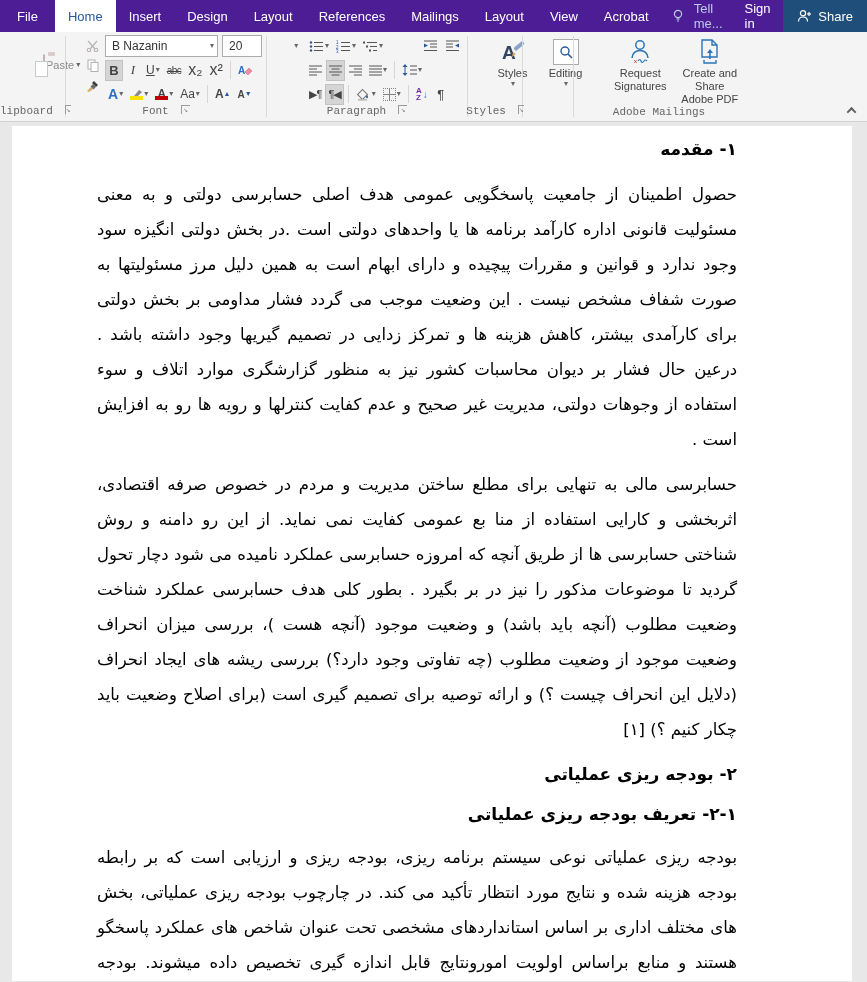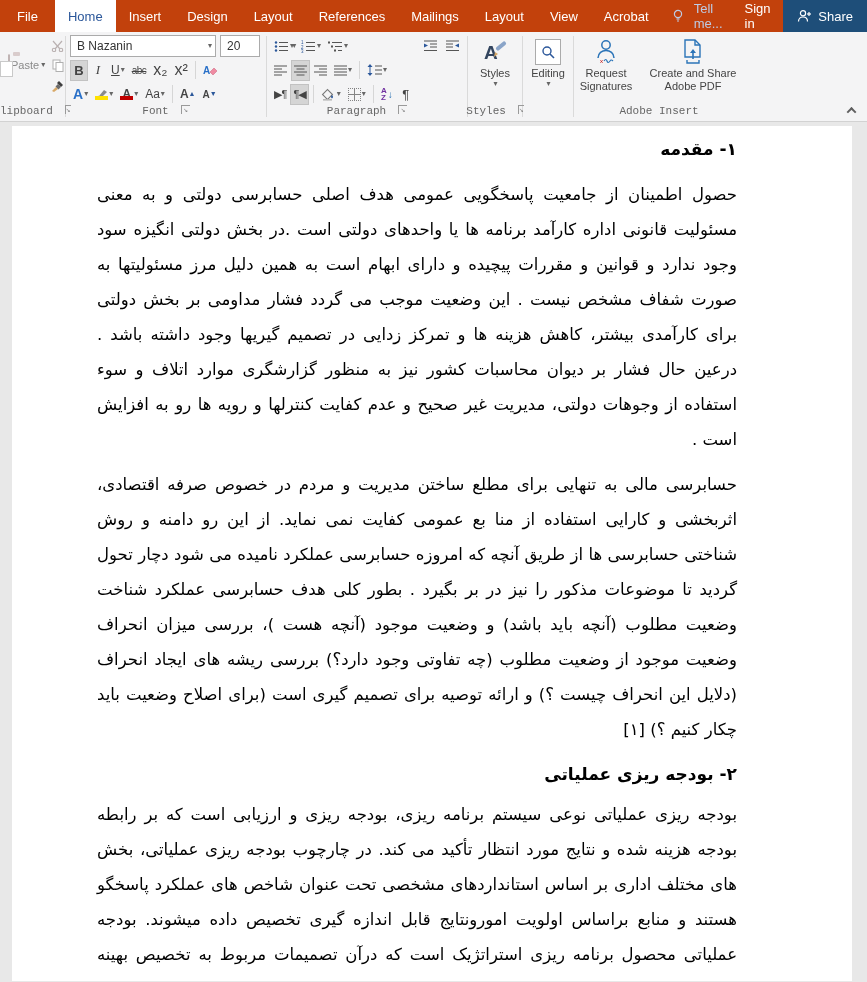--- a/index.html
+++ b/index.html
@@ -1,32 +1,32 @@
 <!DOCTYPE html>
 <html><head>
 <meta charset="utf-8">
 <style>
   * { box-sizing: border-box; margin: 0; padding: 0; }
   html,body { width: 867px; height: 982px; overflow: hidden; }
   body { font-family: "Liberation Sans", sans-serif; background: #e8e8e8; }
 
   
-  .tabbar { height: 32px; background: #c2410c; display: flex; align-items: stretch; color: #fff; font-size: 13px; }
+  .tabbar { height: 32px; background: #4c1d95; display: flex; align-items: stretch; color: #fff; font-size: 13px; }
   .tab { display: flex; align-items: center; padding: 0 13px; cursor: default; white-space: nowrap; }
   .tab.file { padding: 0 17px; }
   .tab.active { background: #ffffff; color: #2b579a; }
   .tabbar-right { margin-left: auto; display: flex; align-items: stretch; }
   .tellme { display: flex; align-items: center; gap: 10px; padding: 0 10px; color: #bdcbe4; }
   .signin { display: flex; align-items: center; padding: 0 12px; }
   .share { display: flex; align-items: center; gap: 6px; padding: 0 14px; background: #1e4e79; }
 
   
   .ribbon { height: 90px; background: #f4f4f5; border-bottom: 1px solid #d2d2d2; display: flex; align-items: stretch; position: relative; }
   .group { display: flex; flex-direction: column; }
-  .g-content { flex: 1; padding-top: 2px; }
+  .g-content { flex: 1; padding-top: 2px; padding-left: 35px; }
   .g-label { height: 16px; display: flex; justify-content: center; gap: 12px; font-size: 11px; color: #666; position: relative; font-family: Liberation Mono, monospace; }
   .launcher { width: 9px; height: 9px; font-size: 8px; line-height: 8px; color: #8a8a8a; border-top: 1px solid #9a9a9a; border-left: 1px solid #9a9a9a; text-align: center; }
   .vsep { width: 1px; background: #dadada; margin: 4px 1px; }
   .rows { display: flex; flex-direction: column; gap: 2px; padding: 1px 3px 0; }
   .rrow { display: flex; align-items: center; gap: 1px; height: 22px; }
   .btn { min-width: 18px; height: 21px; display: flex; align-items: center; justify-content: center; padding: 0 2px; font-size: 12px; color: #444; border: 1px solid transparent; }
   .btn.active { background: #d5d5d5; border-color: #c2c2c2; }
   .dd { font-size: 8px; color: #666; margin-left: 1px; line-height: 8px; }
   .minisep { width: 1px; height: 18px; background: #d6d6d6; margin: 0 3px; }
   .combo { height: 22px; background: #fff; border: 1px solid #ababab; display: flex; align-items: center; font-size: 12px; color: #333; padding: 0 3px 0 6px; }
@@ -472,34 +472,35 @@
                 <path d="M13 1 v5 h5" fill="none" stroke="#2b74b8" stroke-width="1.4"></path>
                 <line x1="11" y1="12" x2="11" y2="20" stroke="#2b74b8" stroke-width="1.6"></line>
                 <polygon points="11,10 14,14 8,14" fill="#2b74b8"></polygon>
                 <path d="M5 21 v3 h12 v-3" fill="none" stroke="#2b74b8" stroke-width="1.4"></path>
               </svg>
           </span>
           <span>Create and Share Adobe PDF</span>
         </div>
       </div>
       <div class="g-label">
-        <span>Adobe Insert</span>
+        <span>Adobe Mailings</span>
       </div>
     </div>
 
     <div class="collapse">
       <span class="chev"></span>
     </div>
   </div>
 
   <div class="canvas">
     <div class="page">
       <div class="doc">
         <h1>۱- مقدمه</h1>
         <p>حصول اطمینان از جامعیت پاسخگویی عمومی هدف اصلی حسابرسی دولتی و به معنی مسئولیت قانونی اداره کارآمد برنامه ها یا واحدهای دولتی است .در بخش دولتی انگیزه سود وجود ندارد و قوانین و مقررات پیچیده و دارای ابهام است به همین دلیل مرز مسئولیتها به صورت شفاف مشخص نیست . این وضعیت موجب می گردد فشار مداومی بر بخش دولتی برای کارآمدی بیشتر، کاهش هزینه ها و تمرکز زدایی در تصمیم گیریها وجود داشته باشد . درعین حال فشار بر دیوان محاسبات کشور نیز به منظور گزارشگری موارد اتلاف و سوء استفاده از وجوهات دولتی، مدیریت غیر صحیح و عدم کفایت کنترلها و رویه ها رو به افزایش است .</p>
         <p>حسابرسی مالی به تنهایی برای مطلع ساختن مدیریت و مردم در خصوص صرفه اقتصادی، اثربخشی و کارایی استفاده از منا بع عمومی کفایت نمی نماید. از این رو دامنه و روش شناختی حسابرسی ها از طریق آنچه که امروزه حسابرسی عملکرد نامیده می شود دچار تحول گردید تا موضوعات مذکور را نیز در بر بگیرد . بطور کلی هدف حسابرسی عملکرد شناخت وضعیت مطلوب (آنچه باید باشد) و وضعیت موجود (آنچه هست )، بررسی میزان انحراف وضعیت موجود از وضعیت مطلوب (چه تفاوتی وجود دارد؟) بررسی ریشه های ایجاد انحراف (دلایل این انحراف چیست ؟) و ارائه توصیه برای تصمیم گیری است (برای اصلاح وضعیت باید چکار کنیم ؟) [۱]</p>
         <h2>۲- بودجه ریزی عملیاتی</h2>
+        <h3>۲-۱- تعریف بودجه ریزی عملیاتی</h3>
         <p>بودجه ریزی عملیاتی نوعی سیستم برنامه ریزی، بودجه ریزی و ارزیابی است که بر رابطه بودجه هزینه شده و نتایج مورد انتظار تأکید می کند. در چارچوب بودجه ریزی عملیاتی، بخش های مختلف اداری بر اساس استانداردهای مشخصی تحت عنوان شاخص های عملکرد پاسخگو هستند و منابع براساس اولویت امورونتایج قابل اندازه گیری تخصیص داده میشوند. بودجه عملیاتی محصول برنامه ریزی استراتژیک است که درآن تصمیمات مربوط به تخصیص بهینه منابع برپایه نتایج پذیرفته شده و محک های سازمانی مربوط به اهداف کلی ، اختصاصی، استراتژی ها و برنامه های عملیاتی هر سازمان صورت میگیرد. بعد از تهیه برنامه استراتژیک ، هر سازمانی که اعتبارات دولتی دریافت می کند بودجه خود را طوری تهیه و تنظیم می کند که تصمیم گیری های دارای اولویت مربوط به برنامه استراتژیک خود رامنعکس کند . پس تقاضای بودجه توسط سازمان بیانگر نیازهای آن سازمان برای اجرای نتایج دارای اولویت در برنامه استراتژیک خود می باشد. بودجه ریزی عملیاتی یک برنامه تلفیق عملکرد سالانه و بودجه سالانه می باشد که روابط بین سطح اعتبارات برنامه و نتایج مورد انتظار را نشان می دهد. همچنین تائید می کند که یک هدف یا مجموعه ای از هدفها باید با</p>
       </div>
     </div>
   </div>
 
 </div>
 
 </body></html>

